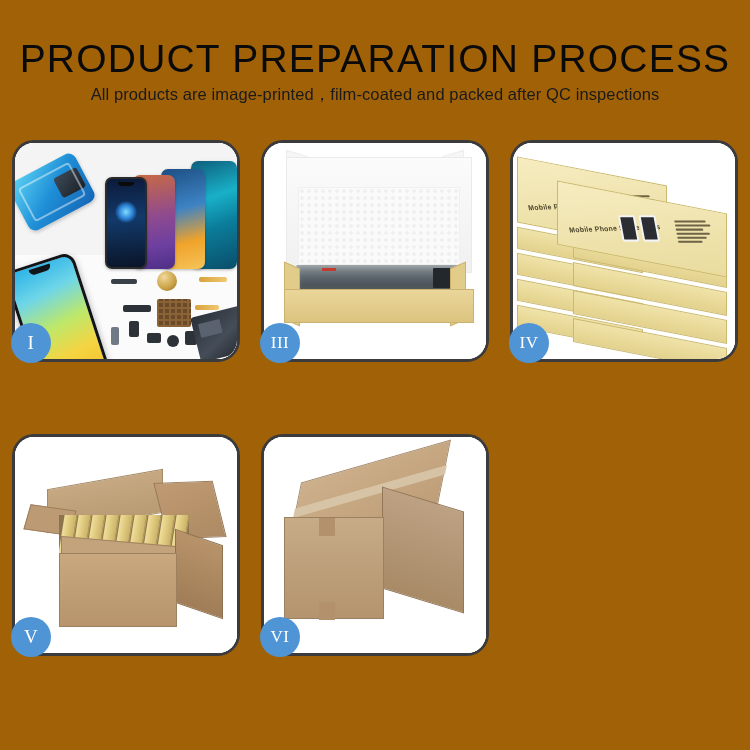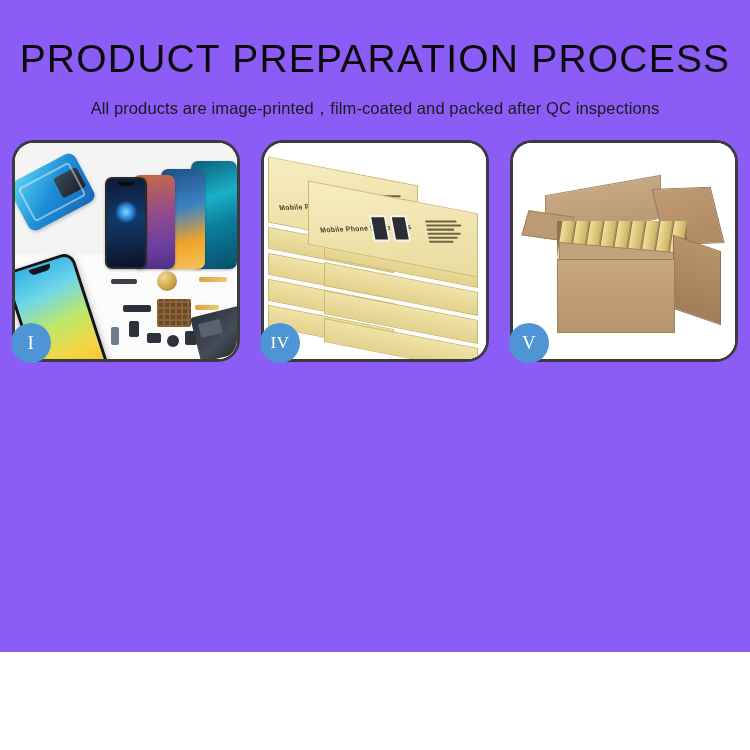--- a/index.html
+++ b/index.html
@@ -8,41 +8,41 @@
     width: 750px;
     height: 750px;
     background: #ffffff;
     font-family: "Liberation Sans", sans-serif;
     overflow: hidden;
   }
 
   .page {
     position: relative;
     width: 750px;
-    height: 652px;
-    background: #8b5cf6;
+    height: 750px;
+    background: #a16207;
   }
 
   
   .header {
     width: 750px;
     padding-top: 36px;
     text-align: center;
   }
   .title {
     font-family: "Liberation Sans", sans-serif;
     font-size: 39px;
     font-weight: 400;
     letter-spacing: 1.2px;
     color: #0a0a0a;
     line-height: 46px;
     white-space: nowrap;
   }
   .subtitle {
-    margin-top: 16px;
+    margin-top: 2px;
     font-family: "Liberation Sans", sans-serif;
     font-size: 16.5px;
     font-weight: 400;
     color: #1a1a1a;
     letter-spacing: 0.1px;
     line-height: 20px;
     white-space: nowrap;
   }
 
   
@@ -397,20 +397,37 @@
           <div class="part" style="left:74px;top:60px;width:12px;height:14px;"></div>
           <div class="part" style="left:0px;top:56px;width:8px;height:18px;background:#6f7a86;"></div>
           <div class="board"></div>
 
         </div>
       </div>
       <div class="badge">I</div>
     </div>
 
 
+    <div class="panel">
+      <div class="panel-clip">
+        <div class="p3-stage">
+          <div class="box3-flapL"></div>
+          <div class="box3-flapR"></div>
+          <div class="box3-back"></div>
+          <div class="foam"></div>
+          <div class="screen3">
+            <div class="screen3-red"></div>
+          </div>
+          <div class="box3-sideL"></div>
+          <div class="box3-sideR"></div>
+          <div class="box3-front"></div>
+        </div>
+      </div>
+      <div class="badge wide">III</div>
+    </div>
 
     <div class="panel">
       <div class="panel-clip">
         <div class="p4-stage">
           <div class="stack">
 
             <div class="sbox" style="left:0px;  top:86px;  width:126px; height:22px; transform:skewY(11deg);"></div>
             <div class="sbox" style="left:0px;  top:112px; width:126px; height:22px; transform:skewY(11deg);"></div>
             <div class="sbox" style="left:0px;  top:138px; width:126px; height:22px; transform:skewY(11deg);"></div>
             <div class="sbox" style="left:0px;  top:164px; width:126px; height:22px; transform:skewY(11deg);"></div>
@@ -480,15 +497,29 @@
             <div class="ybar" style="left:114px;"></div>
           </div>
           <div class="c5-flapFront"></div>
           <div class="c5-side"></div>
           <div class="c5-front"></div>
         </div>
       </div>
       <div class="badge">V</div>
     </div>
 
+    <div class="panel">
+      <div class="panel-clip">
+        <div class="p6-stage">
+          <div class="c6-top"></div>
+          <div class="c6-tape"></div>
+          <div class="c6-side"></div>
+          <div class="c6-front">
+            <div class="c6-tab" style="left:34px; top:0px;"></div>
+            <div class="c6-tab" style="left:34px; top:84px;"></div>
+          </div>
+        </div>
+      </div>
+      <div class="badge wide">VI</div>
+    </div>
 
   </div>
 </div>
 
 </body></html>

